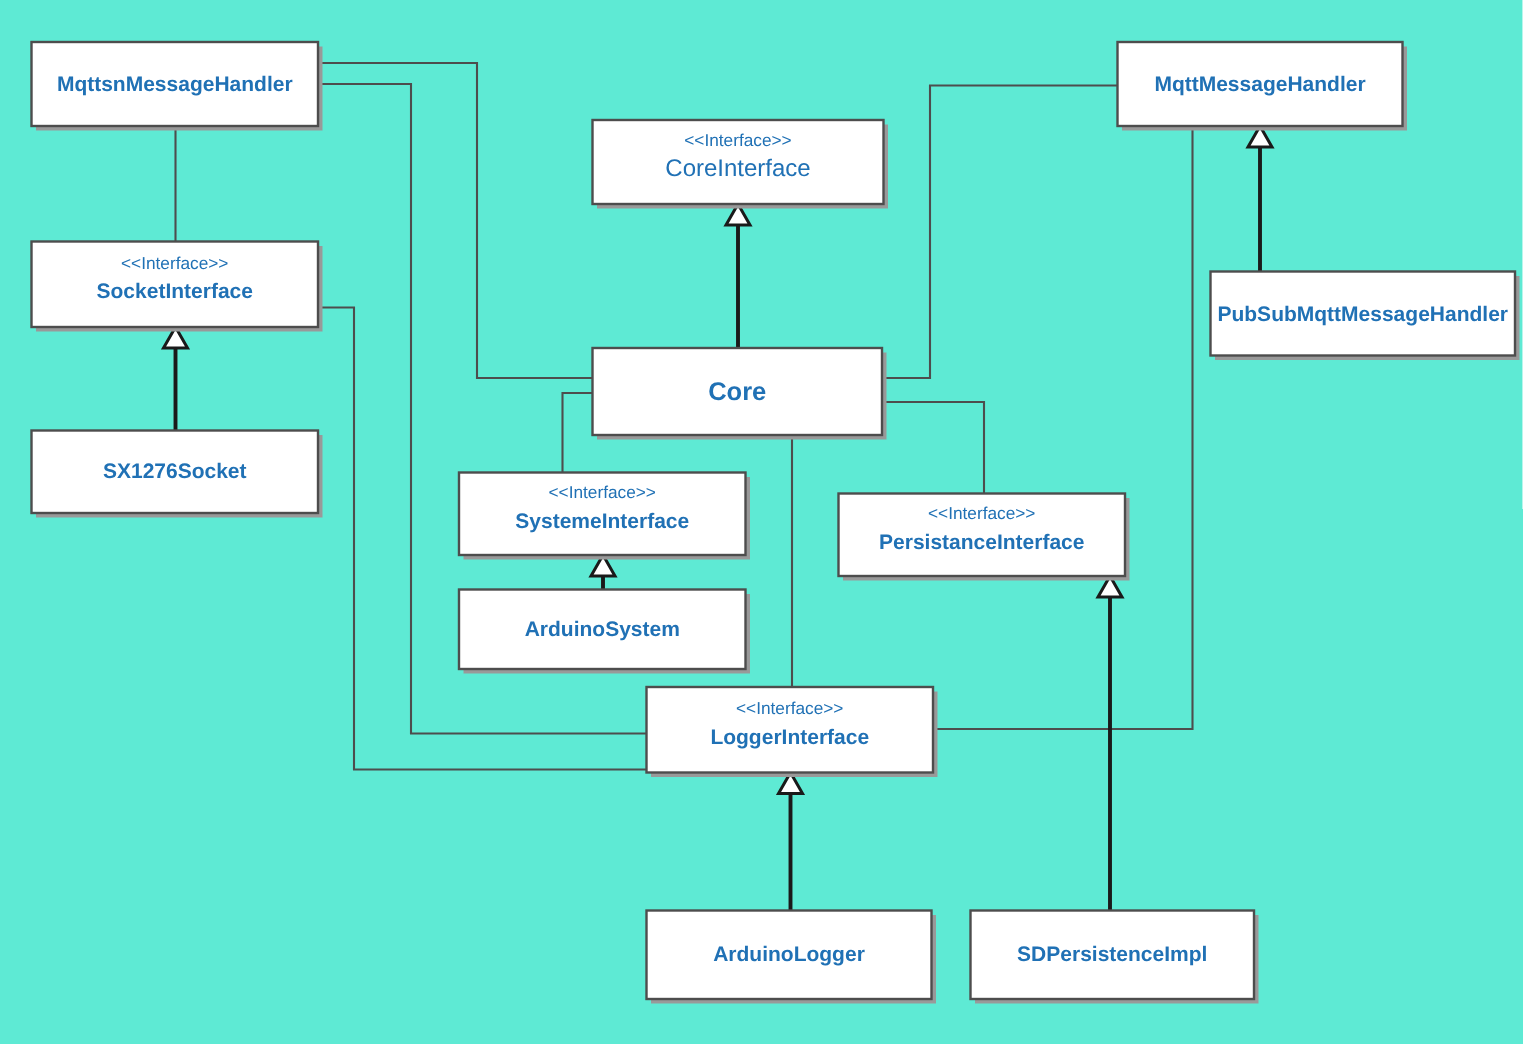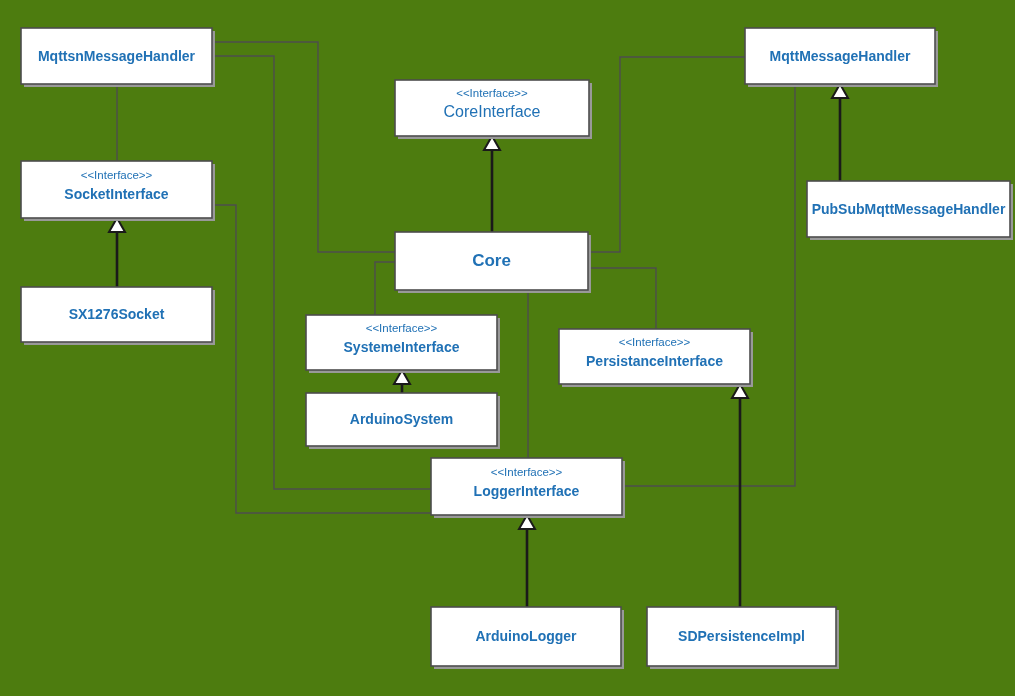--- a/index.html
+++ b/index.html
@@ -7,21 +7,21 @@
     padding: 0;
     background: #ffffff;
   }
   body {
     font-family: "Liberation Sans", sans-serif;
   }
   #diagram-root {
     position: relative;
     width: 1015px;
     height: 696px;
-    background: #4d7c0f;
+    background: #5eead4;
     overflow: hidden;
   }
   svg#uml-canvas {
     position: absolute;
     left: 0;
     top: 0;
     width: 1015px;
     height: 696px;
     display: block;
   }

